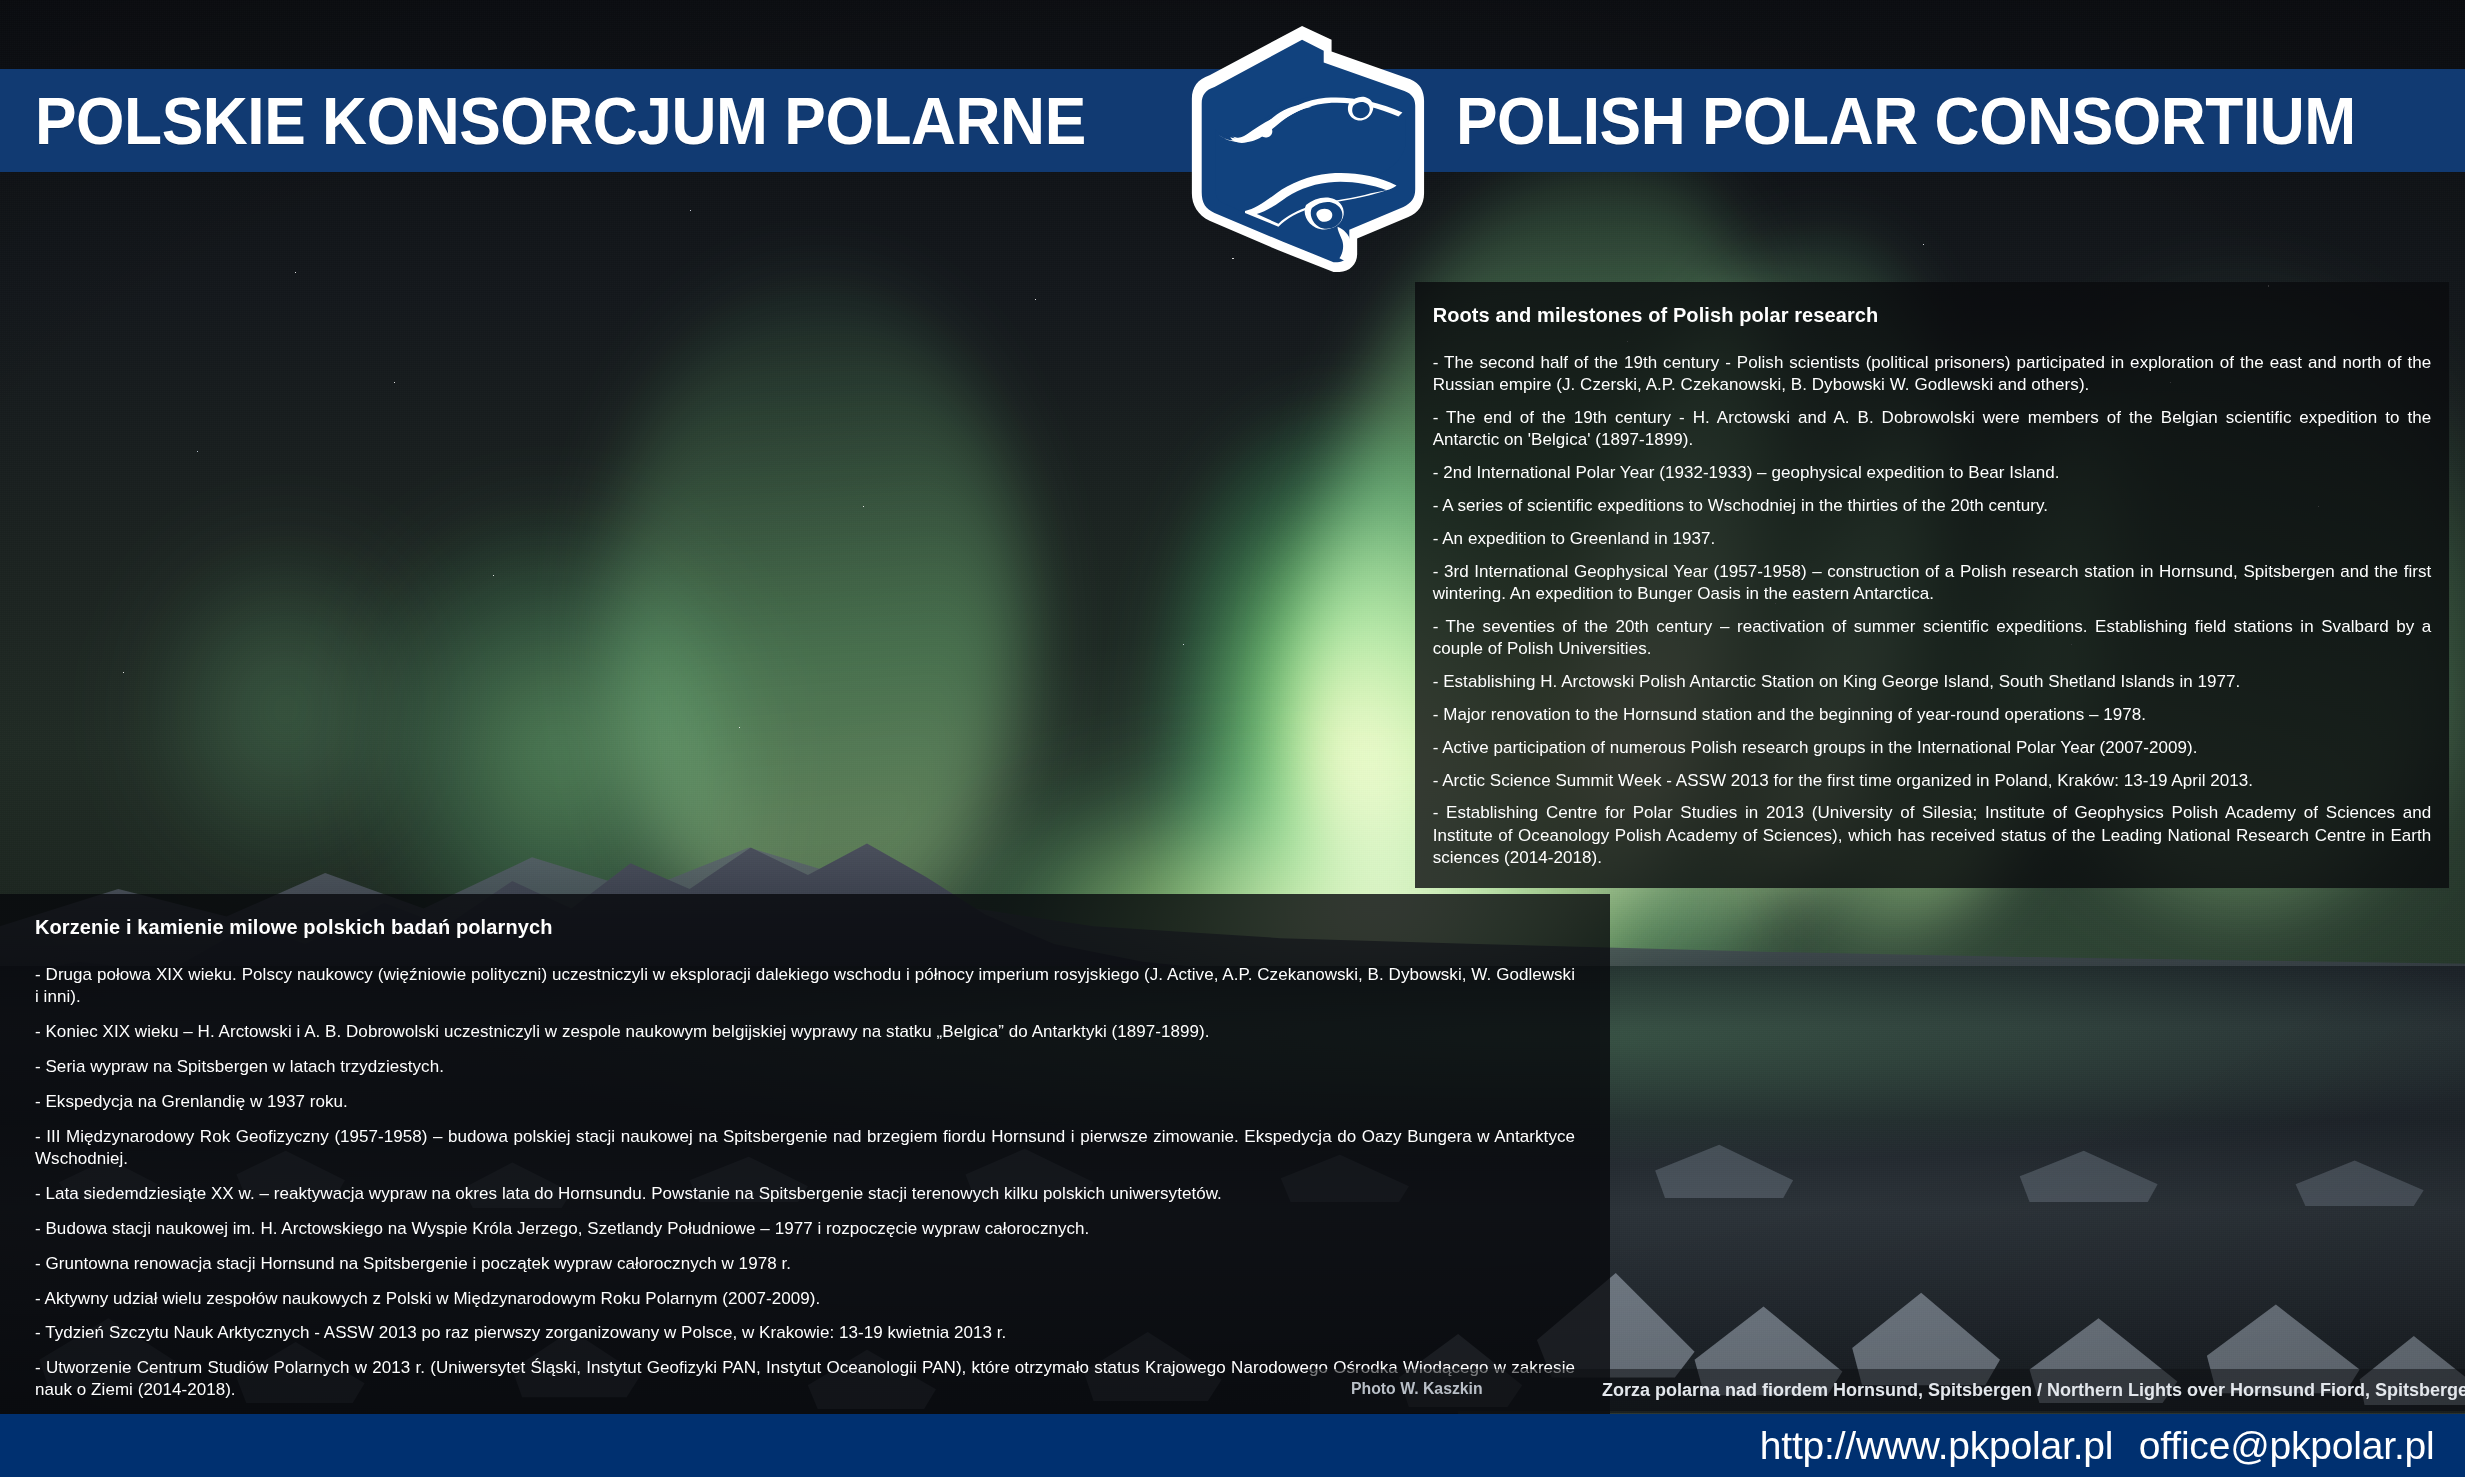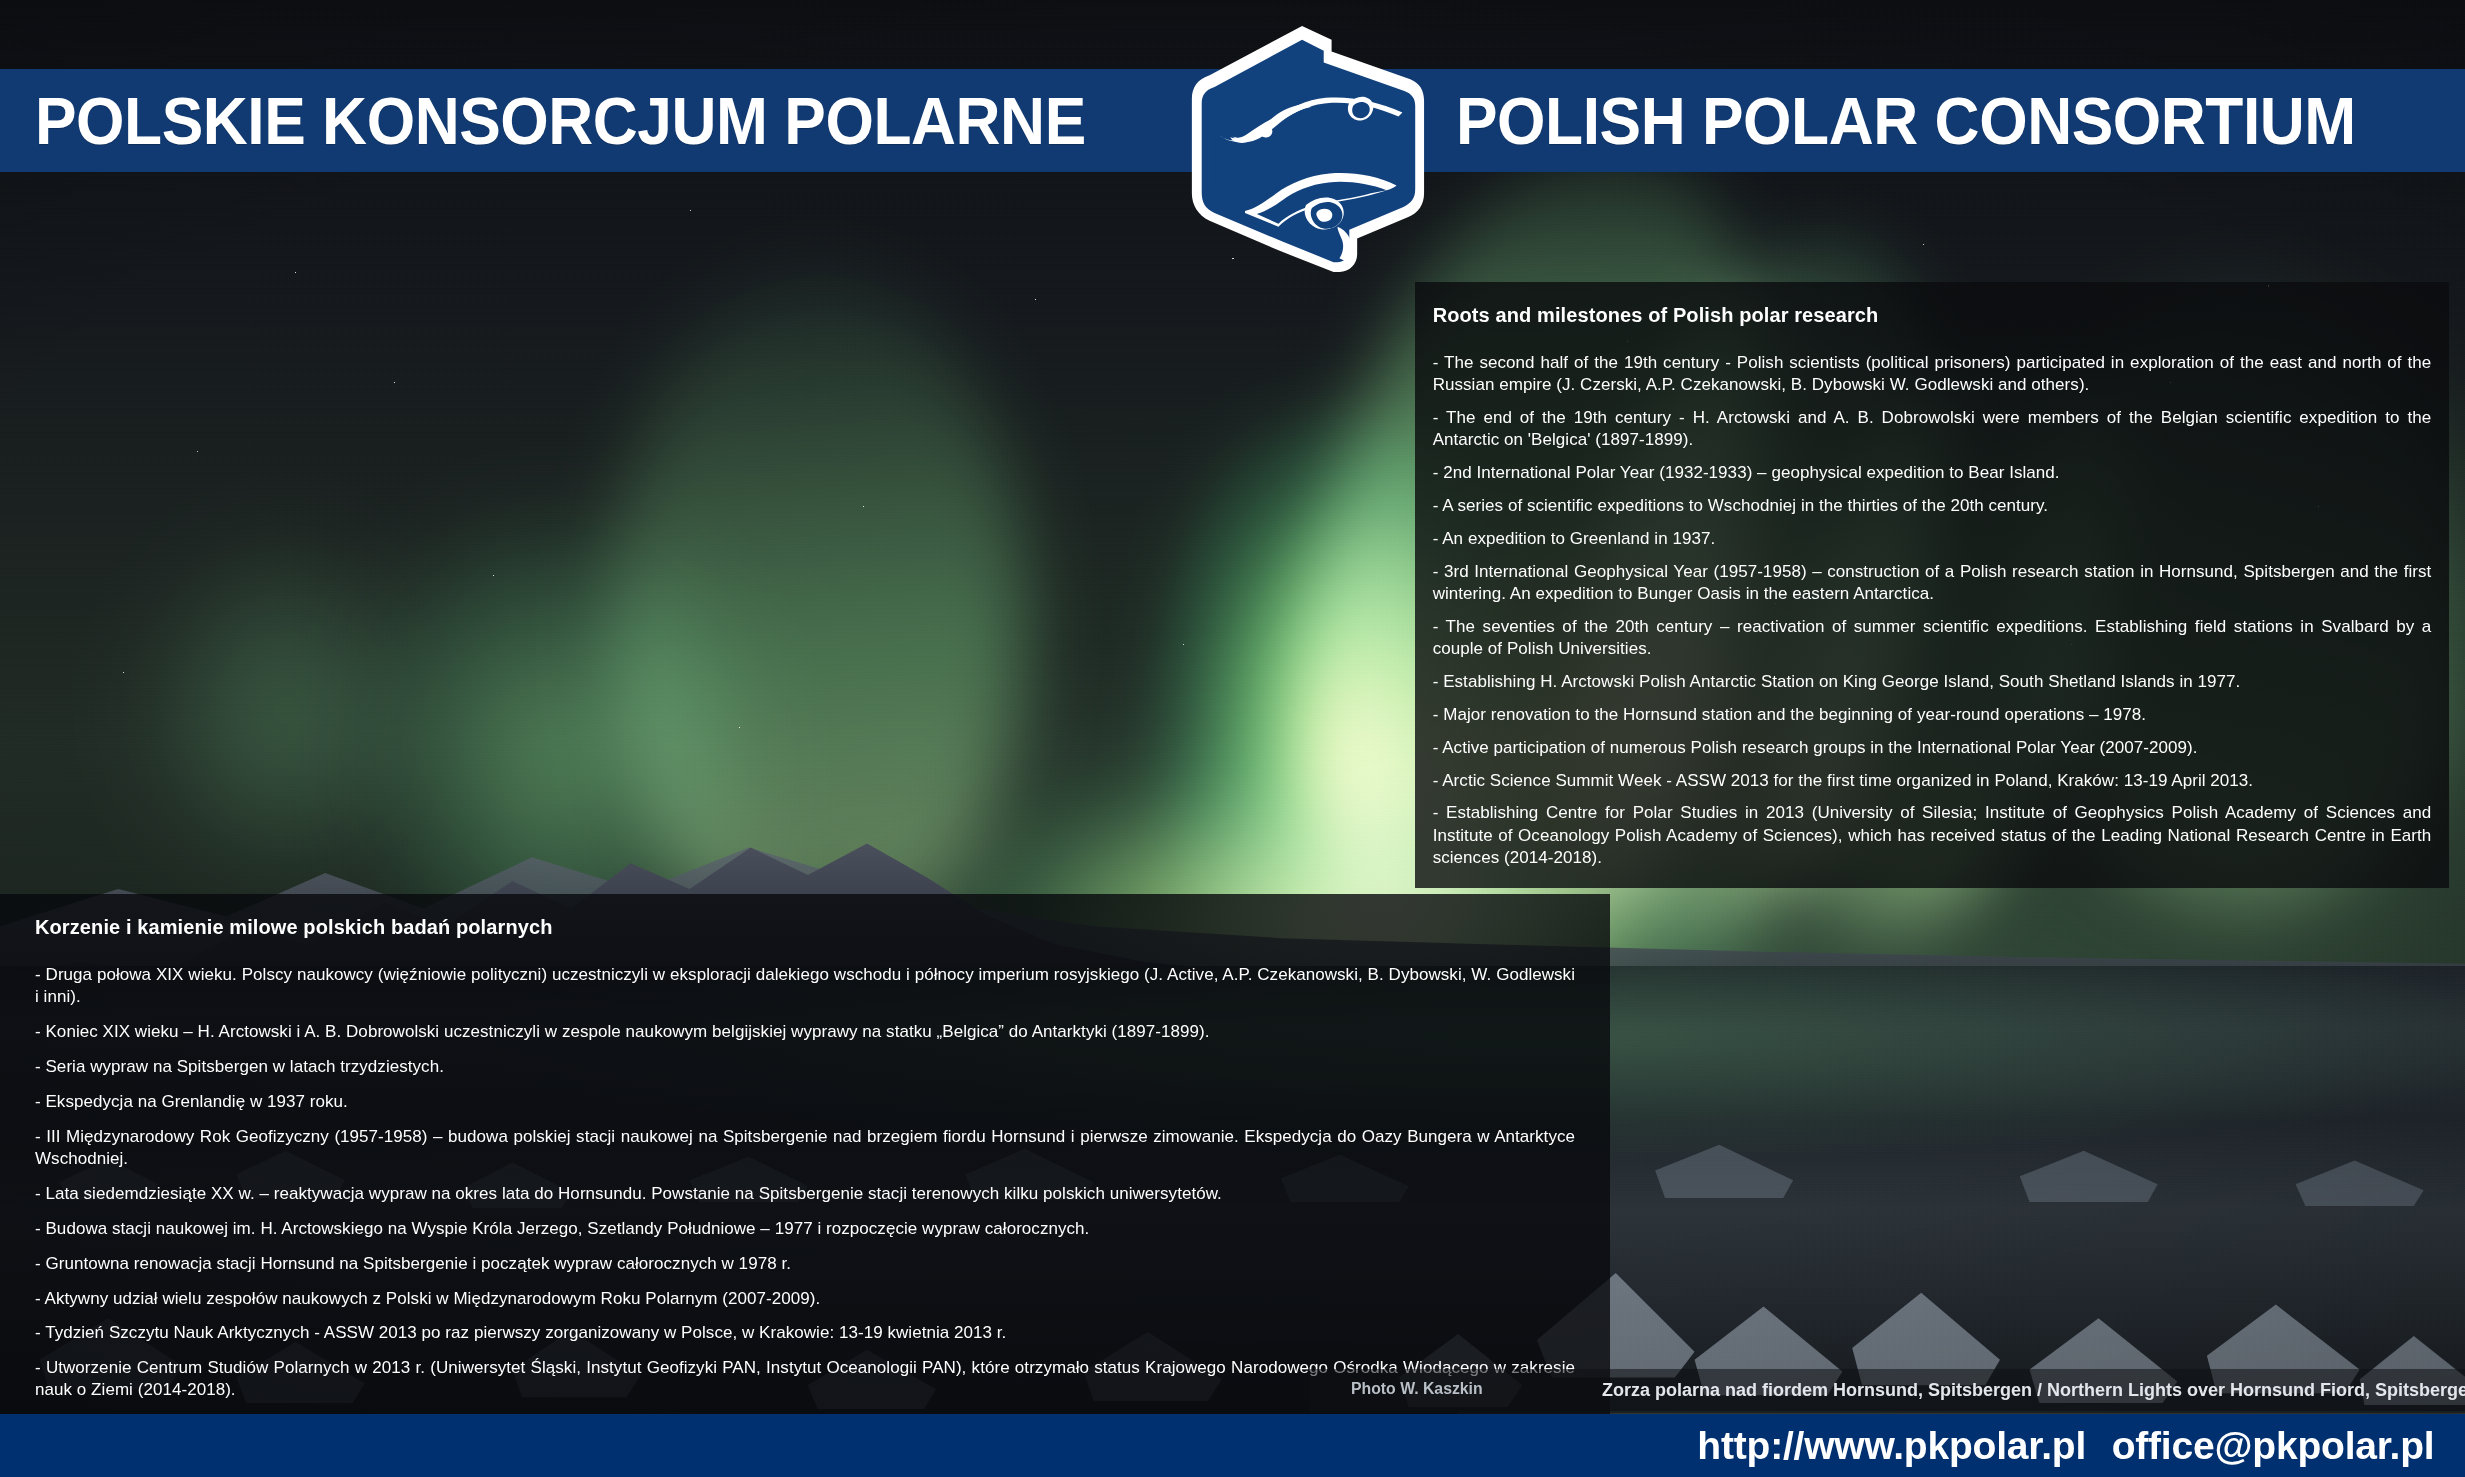--- a/index.html
+++ b/index.html
@@ -121,21 +121,21 @@
   
   .caption-strip{ position:absolute; left:1310px; top:1369px; width:1155px; height:44px;
     z-index:6; background:rgba(14,16,20,.55);font-weight:bold; }
   .caption-credit{ position:absolute; left:41px; top:10.8px; font-size:15.8px; color:#b9bfc7; }
   .caption-main{ position:absolute; left:292px; top:10.8px; font-size:18px; color:#e3e7ec; white-space:nowrap; }
 
   
   .footer-bar{ position:absolute; left:0; bottom:0; width:2466px; height:64px;
     background:#003070; z-index:9; }
   .footer-links{ position:absolute; right:31.5px; top:2px; height:60px; line-height:60px;
-    color:#fff; font-size:39px; font-weight:700; letter-spacing:-0.2px; white-space:nowrap; }
+    color:#fff; font-size:39px; font-weight:400; letter-spacing:-0.2px; white-space:nowrap; }
   .footer-links .sep{ display:inline-block; width:25.6px; }
 </style>
 </head>
 <body>
 
 <div id="poster">
 
   <div class="photo">
     <div class="sky-base"></div>
     <div class="stars"></div>

